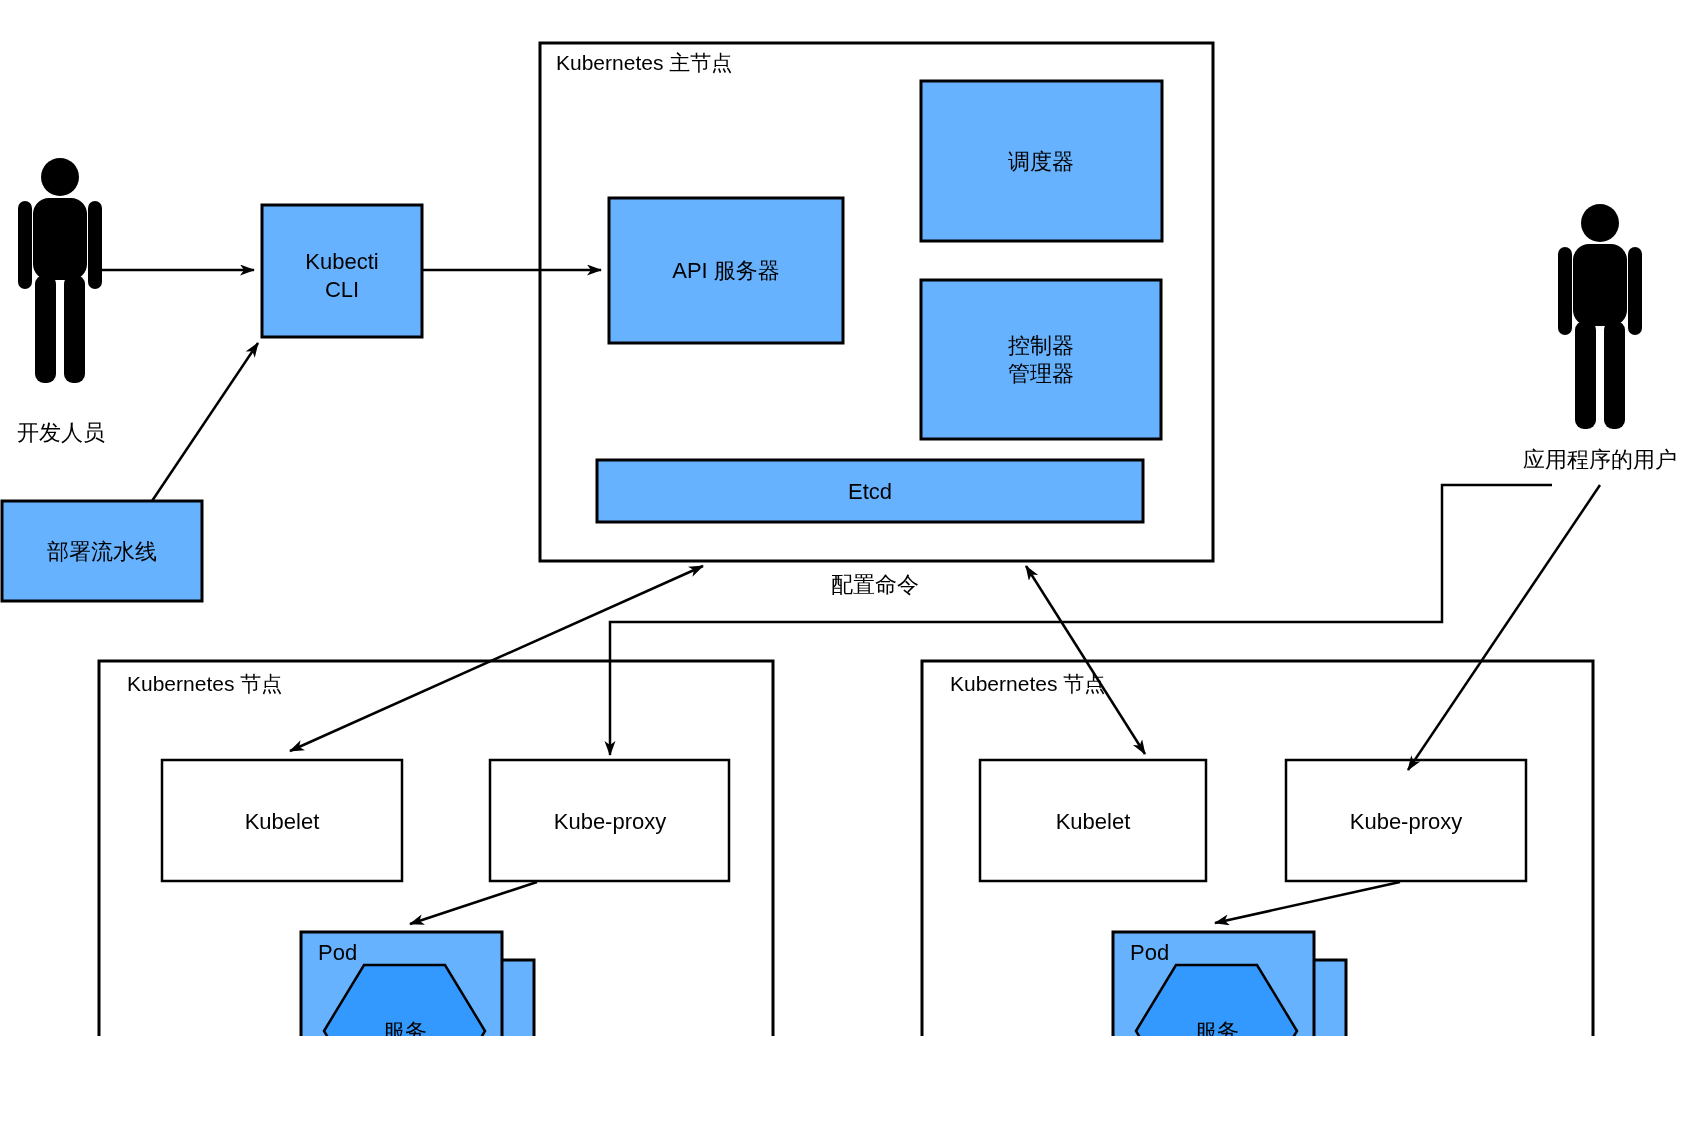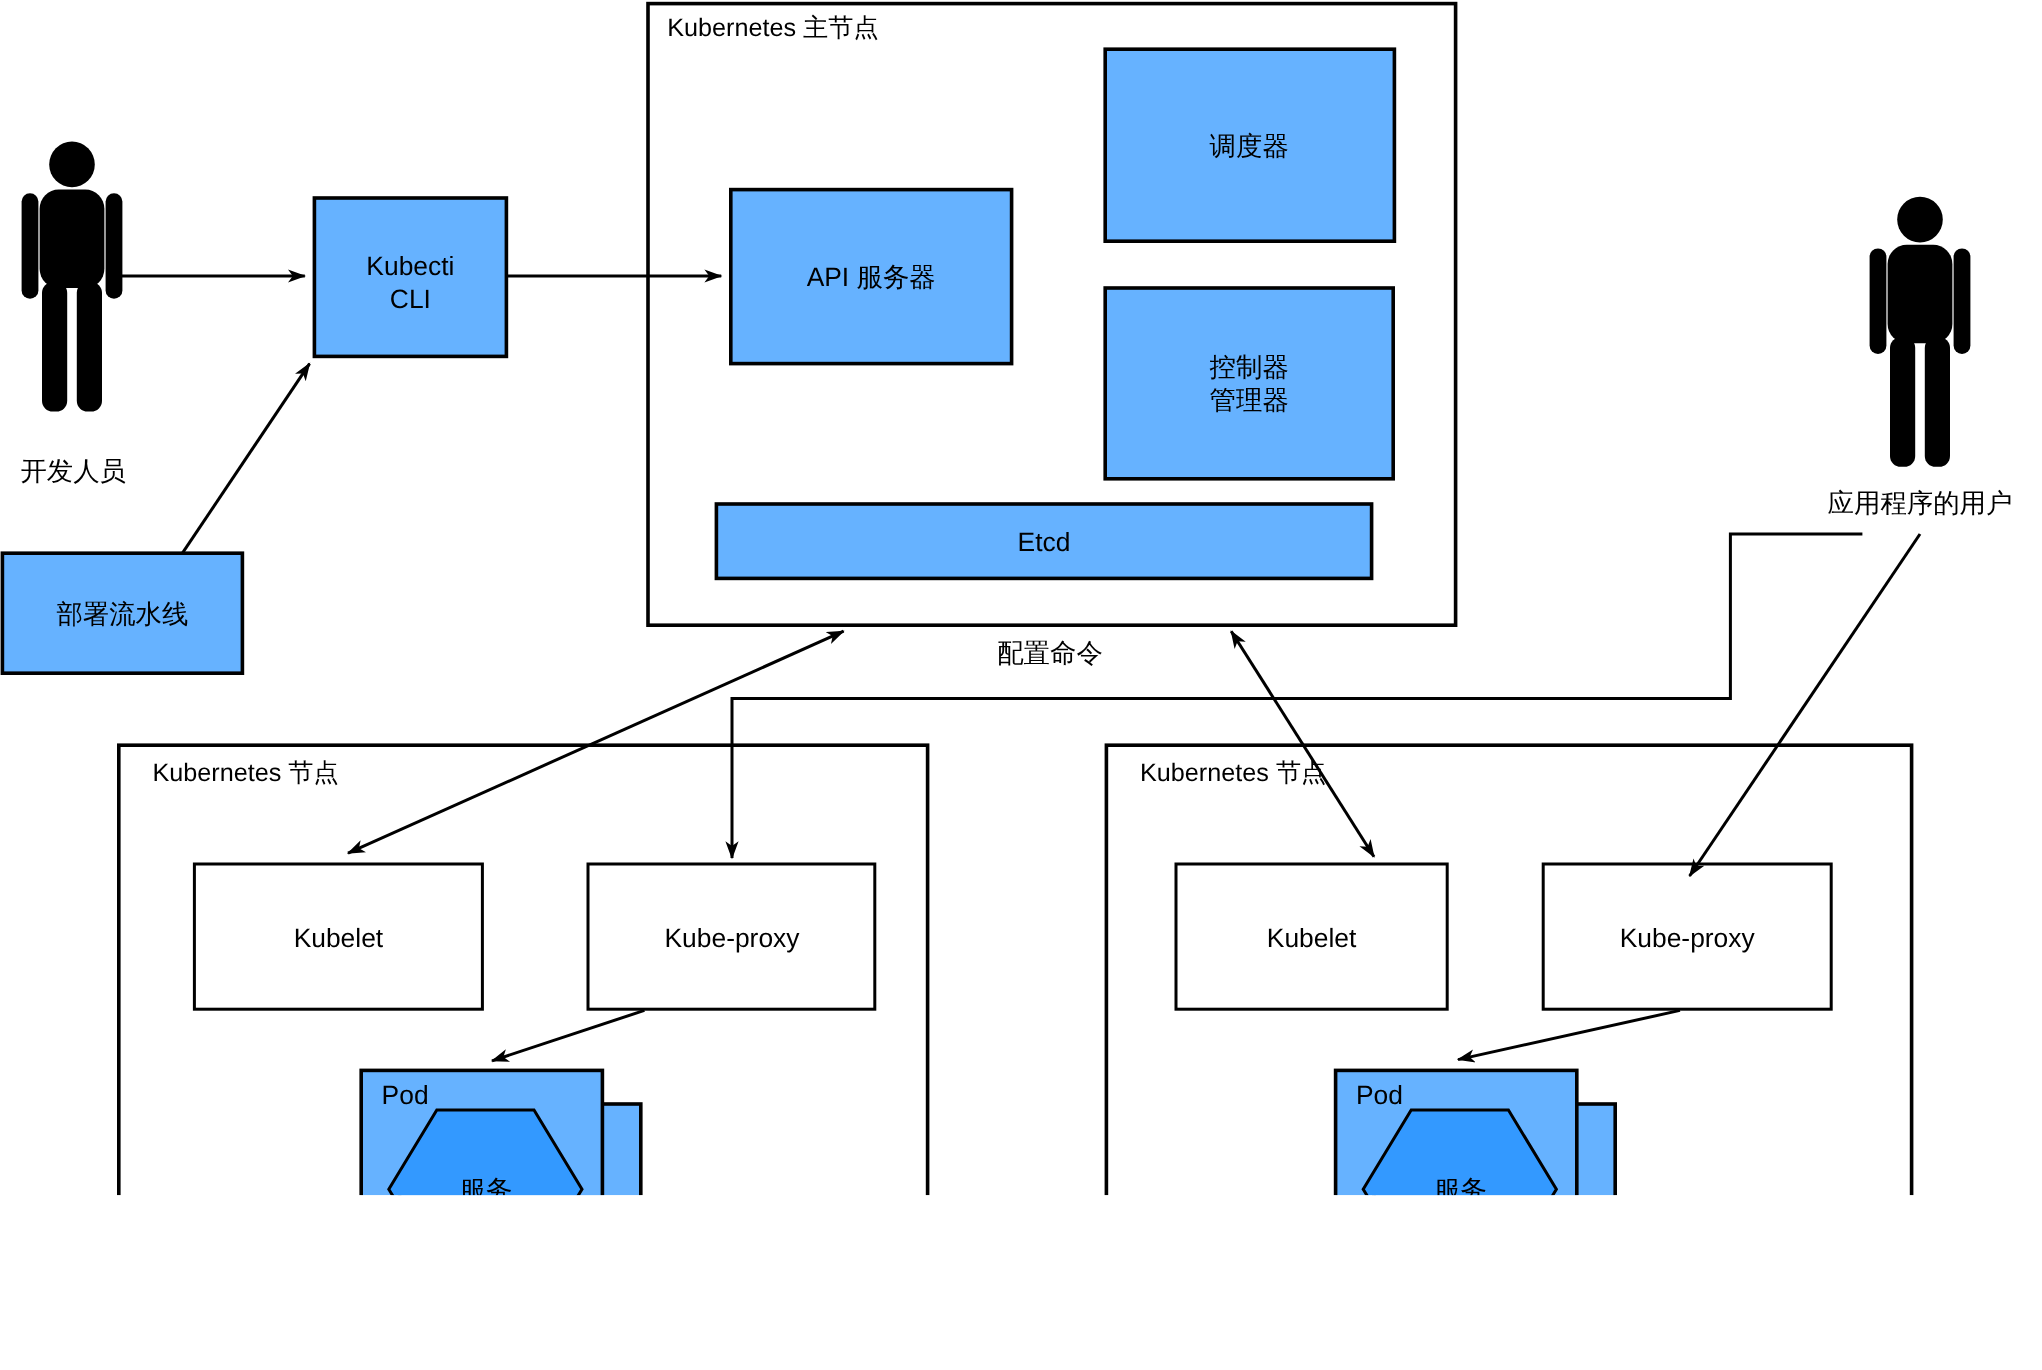--- a/index.html
+++ b/index.html
@@ -6,20 +6,21 @@
     margin: 0;
     padding: 0;
     background: #ffffff;
   }
   #stage {
     position: relative;
     width: 1702px;
     height: 996px;
     background: #ffffff;
     overflow: hidden;
+    margin-top: 40px;
   }
   svg {
     display: block;
     font-family: "Liberation Sans", "DejaVu Sans", sans-serif;
   }
   text {
     fill: #000000;
     font-size: 22px;
     font-family: "Liberation Sans", "DejaVu Sans", sans-serif;
   }

